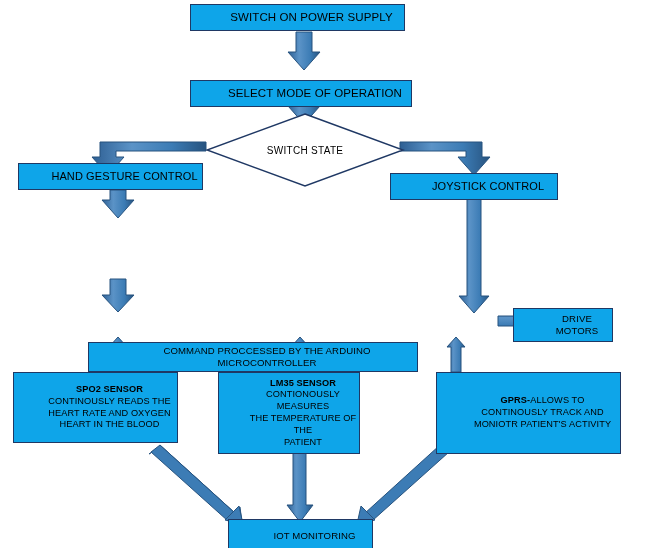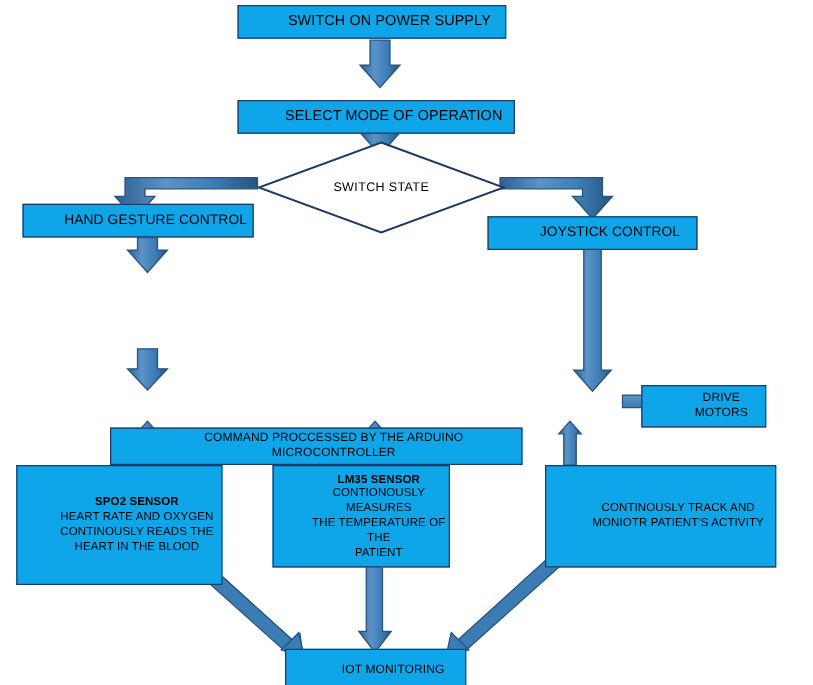--- a/index.html
+++ b/index.html
@@ -184,35 +184,38 @@
 
 
   <div class="node" style="left:88px; top:307px; width:330px; height:30px;margin-top:35px;">
     <span class="line t95">COMMAND PROCCESSED  BY THE ARDUINO MICROCONTROLLER</span>
   </div>
 
   <div class="node" style="left:513px; top:308px; width:100px; height:34px;">
     <span class="line t95">DRIVE MOTORS</span>
   </div>
 
-  <div class="node" style="left:13px; top:372px; width:165px; height:96px;">
+  <div class="node" style="left:13px; top:372px; width:165px; height:71px;">
     <span class="line t9 bold">SPO2 SENSOR</span>
+    <span class="line t9">CONTINOUSLY READS THE</span>
     <span class="line t9">HEART RATE AND OXYGEN</span>
-    <span class="line t9">CONTINOUSLY READS THE</span>
     <span class="line t9">HEART IN THE BLOOD</span>
   </div>
 
   <div class="node" style="left:218px; top:372px; width:142px; height:82px;">
     <span class="line t9 bold">LM35 SENSOR</span>
     <span class="line t9">CONTIONOUSLY MEASURES</span>
     <span class="line t9">THE TEMPERATURE OF THE</span>
     <span class="line t9">PATIENT</span>
   </div>
 
   <div class="node" style="left:436px; top:372px; width:185px; height:82px;">
+    <span class="line t9">
+      <b>GPRS-</b><span>ALLOWS TO</span>
+    </span>
     <span class="line t9">CONTINOUSLY  TRACK AND</span>
     <span class="line t9">MONIOTR PATIENT'S ACTIVITY</span>
   </div>
 
   <div class="node" style="left:228px; top:519px; width:145px; height:34px;">
     <span class="line t95">IOT MONITORING</span>
   </div>
 
 </div>
 

